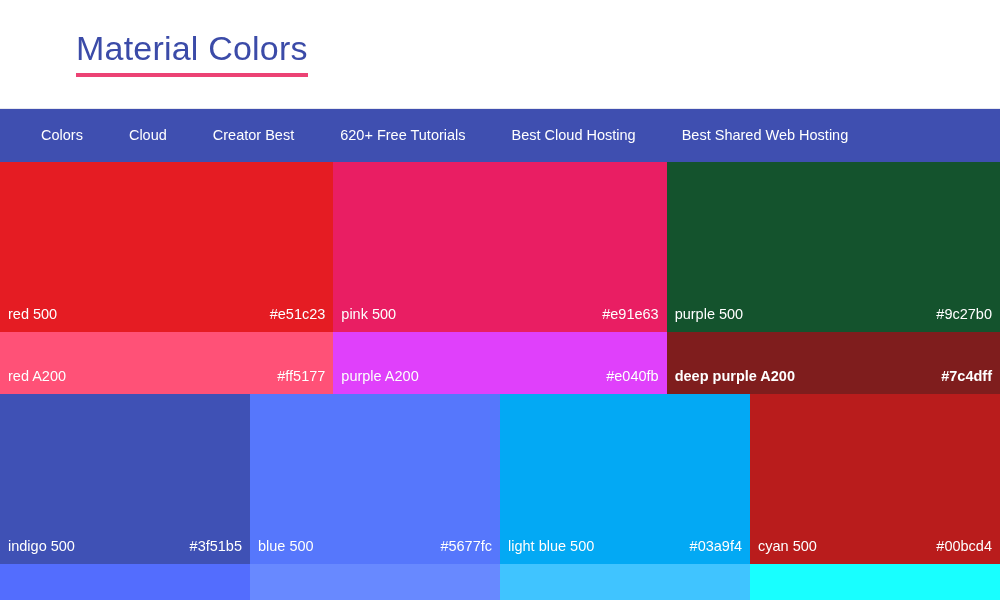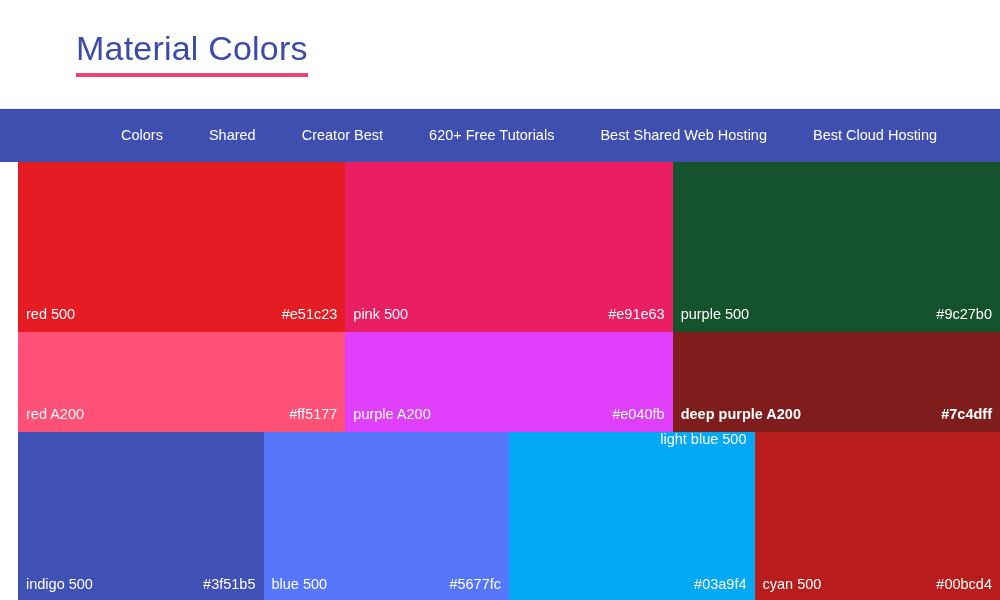--- a/index.html
+++ b/index.html
@@ -47,21 +47,21 @@
     font-family: "Liberation Sans", sans-serif;
   }
 
   
   .navbar {
     height: 53px;
     background: #3f4fb0;
     display: flex;
     align-items: center;
     flex: 0 0 auto;
-    padding-left: 110px;
+    padding-left: 30px;
   }
 
   .nav-item {
     color: #ffffff;
     font-size: 14.5px;
     line-height: 1;
     padding: 6px 11px;
     margin-right: 24px;
     white-space: nowrap;
     cursor: pointer;
@@ -69,31 +69,30 @@
   }
 
   .nav-item:last-child { margin-right: 0; }
 
   
   .swatch-grid {
     flex: 1 1 auto;
     display: flex;
     flex-direction: column;
     overflow: hidden;
-    margin-left: 18px;
   }
 
   .swatch-row {
     display: flex;
     width: 100%;
     flex: 0 0 auto;
   }
 
   .swatch-row.tall  { height: 170px; }
-  .swatch-row.short { height: 100px; }
+  .swatch-row.short { height: 62px; }
 
   .swatch {
     flex: 1 1 25%;
     position: relative;
     display: flex;
     align-items: flex-end;
     justify-content: space-between;
     padding: 0 8px 9px 8px;
     overflow: hidden;
     cursor: pointer;
@@ -112,25 +111,25 @@
 <body>
 
 <div class="page">
 
   <div class="header">
     <h1 class="site-title">Material Colors</h1>
   </div>
 
   <nav class="navbar">
     <a class="nav-item" href="#">Colors</a>
-    <a class="nav-item" href="#">Shared</a>
+    <a class="nav-item" href="#">Cloud</a>
     <a class="nav-item" href="#">Creator Best</a>
     <a class="nav-item" href="#">620+ Free Tutorials</a>
+    <a class="nav-item" href="#">Best Cloud Hosting</a>
     <a class="nav-item" href="#">Best Shared Web Hosting</a>
-    <a class="nav-item" href="#">Best Cloud Hosting</a>
   </nav>
 
   <div class="swatch-grid" id="swatch-grid">
       <div class="swatch-row tall">
         <div class="swatch" style="background: rgb(229, 28, 35);">
           <span class="swatch-name">red 500</span>
           <span class="swatch-hex">#e51c23</span>
         </div>
         <div class="swatch" style="background: rgb(233, 30, 99);">
           <span class="swatch-name">pink 500</span>
@@ -157,21 +156,21 @@
       </div>
       <div class="swatch-row tall">
         <div class="swatch" style="background: rgb(63, 81, 181);">
           <span class="swatch-name">indigo 500</span>
           <span class="swatch-hex">#3f51b5</span>
         </div>
         <div class="swatch" style="background: rgb(86, 119, 252);">
           <span class="swatch-name">blue 500</span>
           <span class="swatch-hex">#5677fc</span>
         </div>
-        <div class="swatch" style="background: rgb(3, 169, 244); flex-direction: column;">
+        <div class="swatch" style="background: rgb(3, 169, 244);">
           <span class="swatch-name">light blue 500</span>
           <span class="swatch-hex">#03a9f4</span>
         </div>
         <div class="swatch" style="background: #b91c1c;">
           <span class="swatch-name">cyan 500</span>
           <span class="swatch-hex">#00bcd4</span>
         </div>
       </div>
       <div class="swatch-row short">
         <div class="swatch" style="background: rgb(83, 109, 254);"></div>

